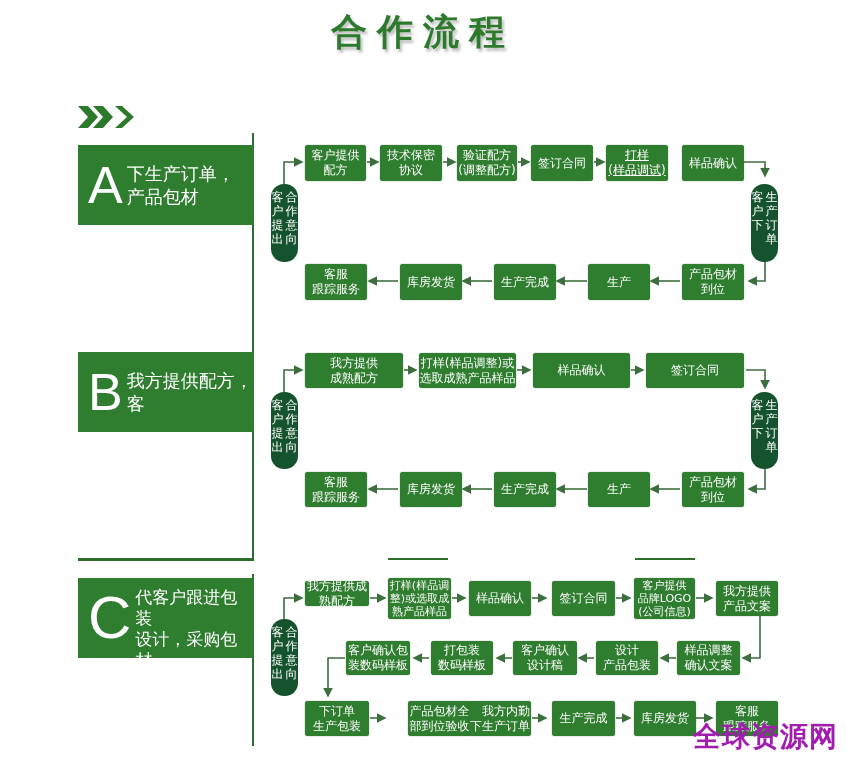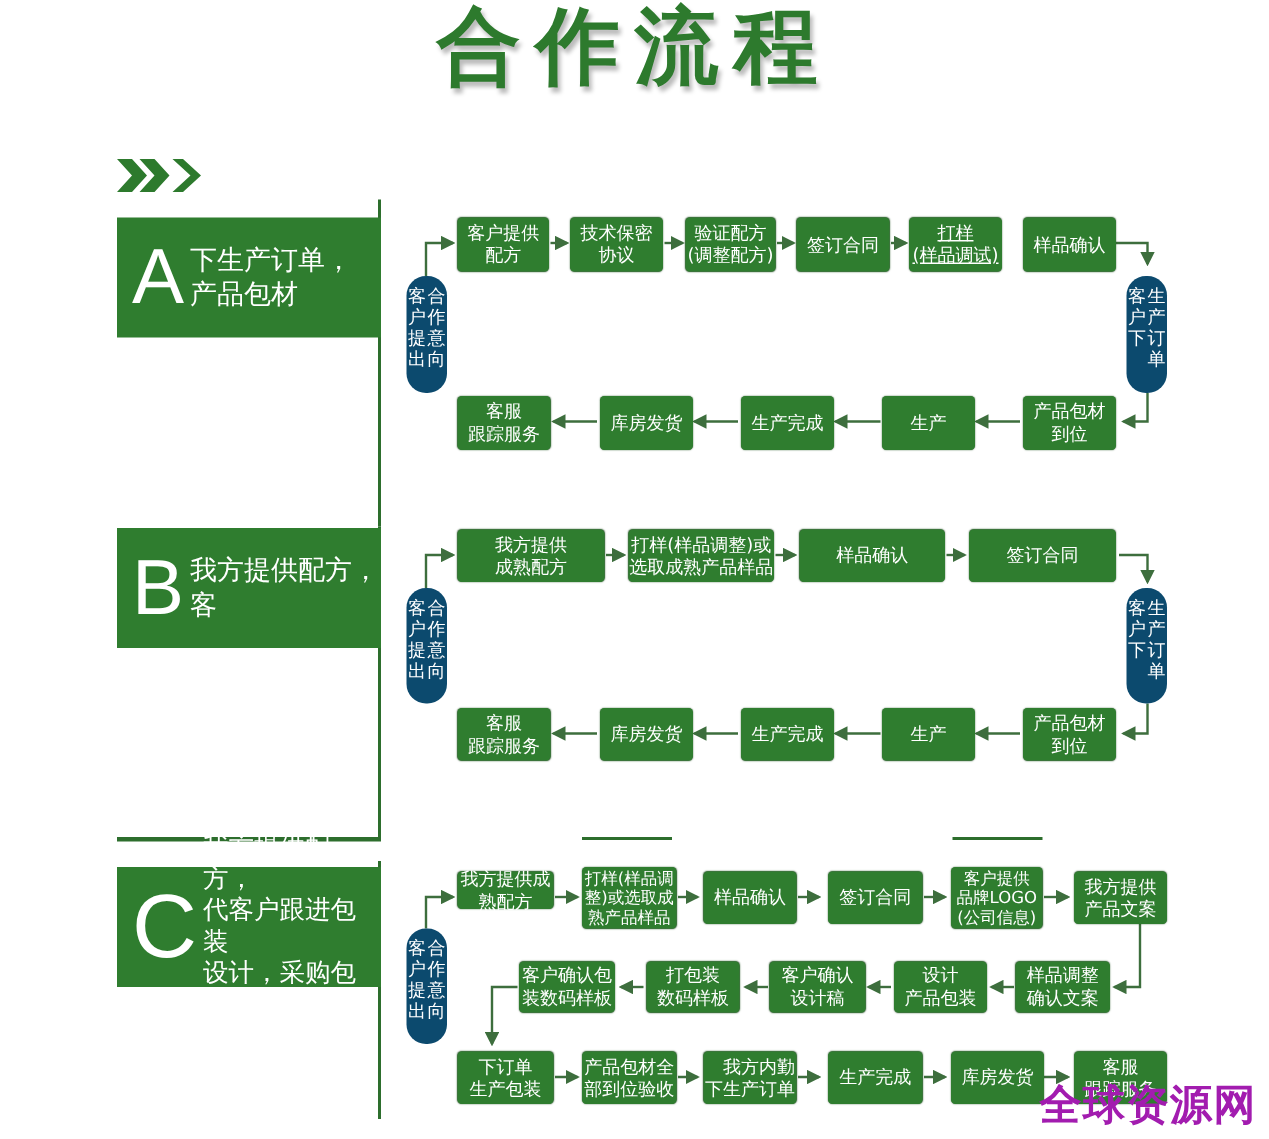--- a/index.html
+++ b/index.html
@@ -1,26 +1,26 @@
 <!DOCTYPE html>
 <html><head>
 <meta charset="utf-8">
 <style>
   html,body{margin:0;padding:0;background:#fff;}
   body{width:846px;height:759px;position:relative;overflow:hidden;font-family:"DejaVu Sans","Liberation Sans",sans-serif;}
-  .title{position:absolute;left:0;top:4px;width:846px;text-align:center;font-size:56px;font-weight:bold;color:#2d7a2d;letter-spacing:10px;text-shadow:2px 3px 3px #bbb;line-height:56px;}
+  .title{position:absolute;left:0;top:4px;width:846px;text-align:center;font-size:36px;font-weight:bold;color:#2d7a2d;letter-spacing:10px;text-shadow:2px 3px 3px #bbb;line-height:56px;}
   .chev{position:absolute;top:104px;}
   .chev svg{display:block;}
   .hline{position:absolute;height:3px;background:#2d6e2d;}
   .vline{position:absolute;width:2px;background:#2d6e2d;}
   .label-box{position:absolute;background:#2f7d2f;color:#fff;display:flex;align-items:center;}
   .label-box .letter{font-size:52px;font-family:"Liberation Sans",sans-serif;line-height:1;margin-left:10px;margin-right:4px;font-weight:normal;}
   .label-box .ltxt{font-size:18px;line-height:23px;}
   .node{position:absolute;background:#2f7d2f;color:#fff;border-radius:3px;font-size:12px;line-height:15px;text-align:center;display:flex;align-items:center;justify-content:center;white-space:pre-line;box-shadow:0 0 1px #1d4d1d;}
-  .vnode{position:absolute;background:#0c4a6e;color:#fff;border-radius:13px;font-size:12px;line-height:14px;display:flex;justify-content:center;padding-top:6px;box-sizing:border-box;}
+  .vnode{position:absolute;background:#14532d;color:#fff;border-radius:13px;font-size:12px;line-height:14px;display:flex;justify-content:space-between;padding-top:6px;box-sizing:border-box;}
   .vnode .col{width:13px;text-align:center;word-break:break-all;}
   svg.conn{position:absolute;left:0;top:0;pointer-events:none;}
   .wm{position:absolute;left:693px;top:718px;font-size:28px;font-weight:bold;color:#a21caf;letter-spacing:1px;}
 </style>
 </head>
 <body>
 
 <div class="title">合作流程</div>
 
 <div class="chev" style="left:78px;">
@@ -41,21 +41,21 @@
 <div class="label-box" style="left:78px;top:145px;width:176px;height:80px;">
   <span class="letter">A</span>
   <span class="ltxt"><span>下生产订单，</span><br><span>产品包材</span></span>
 </div>
 <div class="label-box" style="left:78px;top:352px;width:176px;height:80px;">
   <span class="letter">B</span>
   <span class="ltxt"><span>我方提供配方，客</span><br></span>
 </div>
 <div class="label-box" style="left:78px;top:578px;width:176px;height:80px;">
   <span class="letter" style="font-size:60px;">C</span>
-  <span class="ltxt" style="font-size:17px;line-height:21px;"><span>我方提供配方，</span><br><span>代客户跟进包装</span><br><span>设计，采购包材</span></span>
+  <span class="ltxt" style="font-size:17px;line-height:21px;"><br><span>代客户跟进包装</span><br><span>设计，采购包材</span></span>
 </div>
 
 <svg class="conn" width="846" height="759">
   <defs>
     <marker id="ah" markerWidth="6" markerHeight="6" refX="5" refY="3" orient="auto">
       <polygon points="0,0 6,3 0,6" fill="#3d6e3d"></polygon>
     </marker>
   </defs>
   <g stroke="#3d6e3d" stroke-width="1.6" fill="none" marker-end="url(#ah)">
 
@@ -173,21 +173,21 @@
 数码样板</div>
 <div class="node" style="left:513px;top:641px;width:64px;height:34px;">客户确认
 设计稿</div>
 <div class="node" style="left:596px;top:641px;width:62px;height:34px;">设计
 产品包装</div>
 <div class="node" style="left:677px;top:641px;width:63px;height:34px;">样品调整
 确认文案</div>
 
 <div class="node" style="left:305px;top:701px;width:64px;height:35px;">下订单
 生产包装</div>
-<div class="node" style="left:388px;top:701px;width:63px;height:35px;">产品包材全
+<div class="node" style="left:408px;top:701px;width:63px;height:35px;">产品包材全
 部到位验收</div>
 <div class="node" style="left:469px;top:701px;width:62px;height:35px;text-align:right;">我方内勤
 下生产订单</div>
 <div class="node" style="left:552px;top:701px;width:63px;height:35px;">生产完成</div>
 <div class="node" style="left:634px;top:701px;width:62px;height:35px;">库房发货</div>
 <div class="node" style="left:716px;top:701px;width:62px;height:35px;">客服
 跟踪服务</div>
 
 <div class="wm">全球资源网</div>
 

